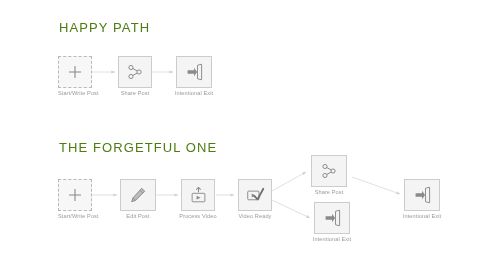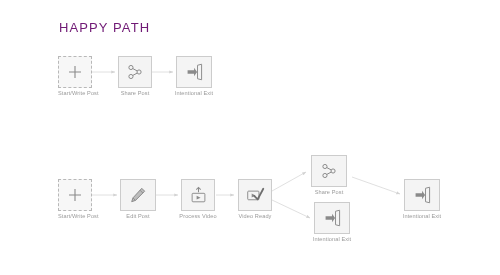--- a/index.html
+++ b/index.html
@@ -15,21 +15,21 @@
   }
   #canvas {
     position: relative;
     width: 500px;
     height: 275px;
   }
   .section-title {
     position: absolute;
     font-size: 13px;
     letter-spacing: 1.1px;
-    color: #701a75;
+    color: #4d7c0f;
     font-weight: 400;
     white-space: nowrap;
   }
   #title-happy { left: 59px; top: 20px; }
   #title-forgetful { left: 59px; top: 140px; }
 
   .node {
     position: absolute;
     box-sizing: border-box;
     display: flex;
@@ -62,20 +62,21 @@
     pointer-events: none;
   }
 </style>
 </head>
 <body>
 
 <div id="canvas">
 
   <div class="section-title" id="title-happy">HAPPY PATH</div>
 
+  <div class="section-title" id="title-forgetful">THE FORGETFUL ONE</div>
 
   <svg id="edges" viewBox="0 0 500 275" xmlns="http://www.w3.org/2000/svg">
     <defs>
       <marker id="ah" markerWidth="5" markerHeight="5" refX="4.2" refY="2" orient="auto" markerUnits="strokeWidth">
         <path d="M0,0.2 L4.4,2 L0,3.8 z" fill="#d2d2d2"></path>
       </marker>
     </defs>
     <g stroke="#dcdcdc" stroke-width="0.9" fill="none" marker-end="url(#ah)">
       <line x1="92" y1="72" x2="115" y2="72"></line>
       <line x1="152" y1="72" x2="173" y2="72"></line>

